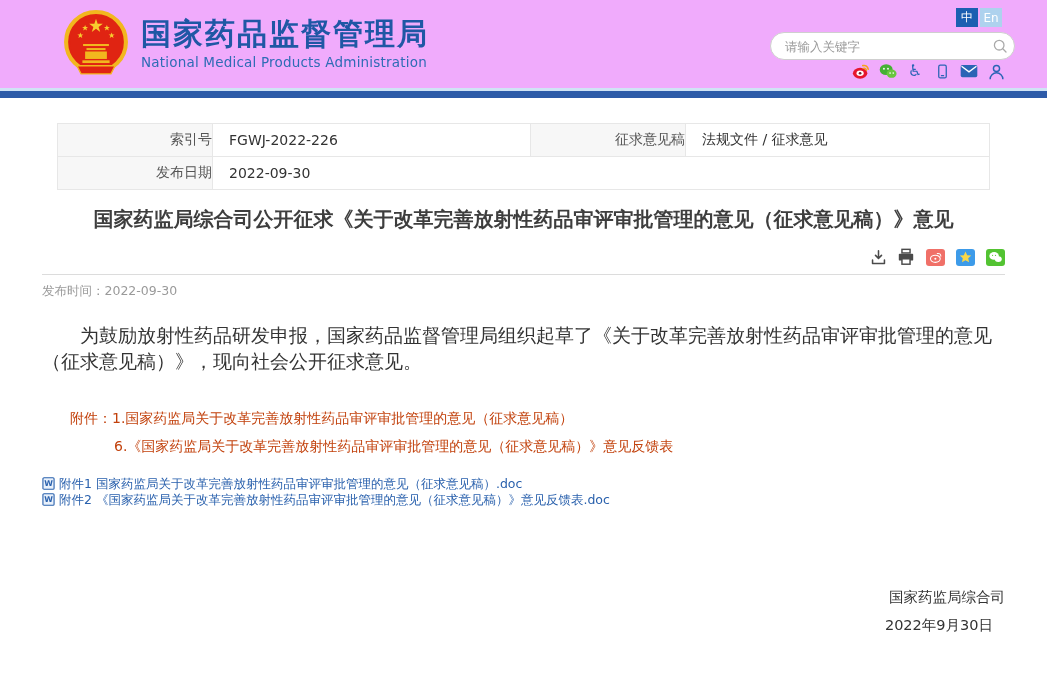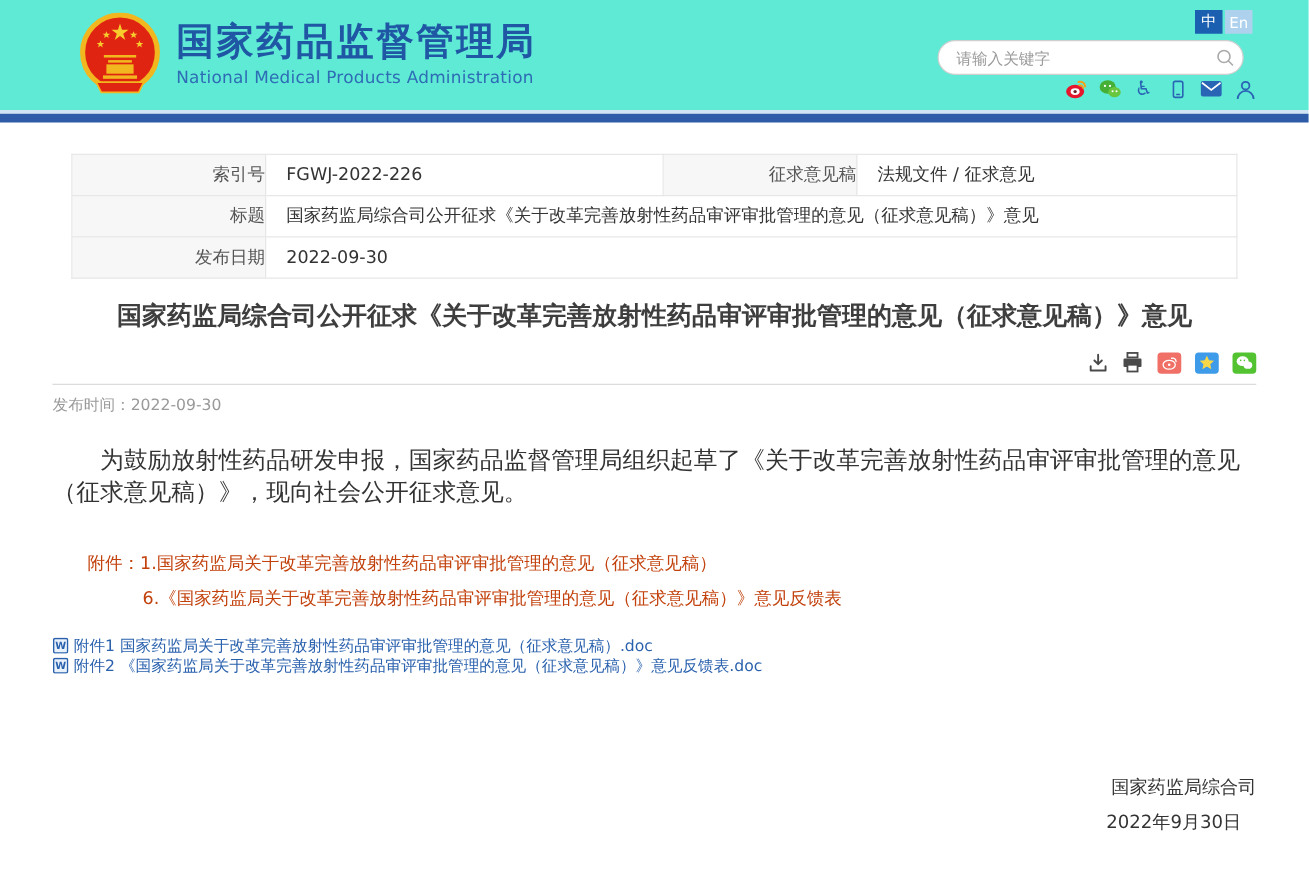--- a/index.html
+++ b/index.html
@@ -1,32 +1,32 @@
 <!DOCTYPE html>
 <html lang="zh"><head>
 <meta charset="utf-8">
 <style>
   * { margin:0; padding:0; box-sizing:border-box; }
   html,body { width:1047px; height:698px; background:#ffffff; overflow:hidden;
     font-family:"DejaVu Sans","Liberation Sans",sans-serif; }
 
   
-  .header { position:relative; height:88px; background:#5eead4; }
+  .header { position:relative; height:88px; background:#f0abfc; }
   .emblem { position:absolute; left:62px; top:10px; width:68px; height:68px; }
   .brand { position:absolute; left:141px; top:17px; }
   .brand-title { font-size:30px; font-weight:bold; color:#1f57a5; letter-spacing:2px; line-height:34px; }
   .brand-sub { font-size:13.5px; color:#2e6cb5; margin-top:3px; letter-spacing:0.2px; }
 
   .lang-toggle { position:absolute; top:8px; right:45px; display:flex; }
   .lang-box { width:22px; height:19px; font-size:12px; color:#fff; display:flex;
     align-items:center; justify-content:center; cursor:pointer; }
   .lang-zh { background:#1b5fb1; }
   .lang-en { background:#aed2ee; margin-left:2px; }
 
-  .searchbox { position:absolute; top:32px; right:52px; width:245px; height:28px;
+  .searchbox { position:absolute; top:32px; right:32px; width:245px; height:28px;
     border:1px solid #cfcfcf; border-radius:15px; background:#fff; display:flex; align-items:center; }
   .searchbox input { flex:1; border:none; outline:none; background:transparent;
     font-size:12.5px; color:#333; padding:0 6px 0 14px; font-family:inherit; }
   .searchbox input::placeholder { color:#9b9b9b; }
   .search-btn { width:28px; height:100%; display:flex; align-items:center; justify-content:center; cursor:pointer; }
 
   .quick-icons { position:absolute; top:62px; right:42px; display:flex; align-items:center; gap:9px; }
   .qicon { width:18px; height:18px; display:flex; align-items:center; justify-content:center; cursor:pointer; }
   .wheel { font-size:16px; color:#2a64b5; line-height:18px; }
 
@@ -163,24 +163,20 @@
 
   <table class="meta">
     <tbody>
         <tr>
       <td class="lbl">索引号</td>
       <td class="val val-narrow">FGWJ-2022-226</td>
       <td class="lbl">征求意见稿</td>
       <td class="val">法规文件 / 征求意见</td>
     </tr>
     <tr>
-      <td class="lbl">标题</td>
-      <td class="val" colspan="3">国家药监局综合司公开征求《关于改革完善放射性药品审评审批管理的意见（征求意见稿）》意见</td>
-    </tr>
-    <tr>
       <td class="lbl">发布日期</td>
       <td class="val" colspan="3">2022-09-30</td>
     </tr>
   </tbody>
     </table>
 
   <h1 class="art-title">国家药监局综合司公开征求《关于改革完善放射性药品审评审批管理的意见（征求意见稿）》意见</h1>
 
   <div class="tools">
     <span class="tool-btn">

